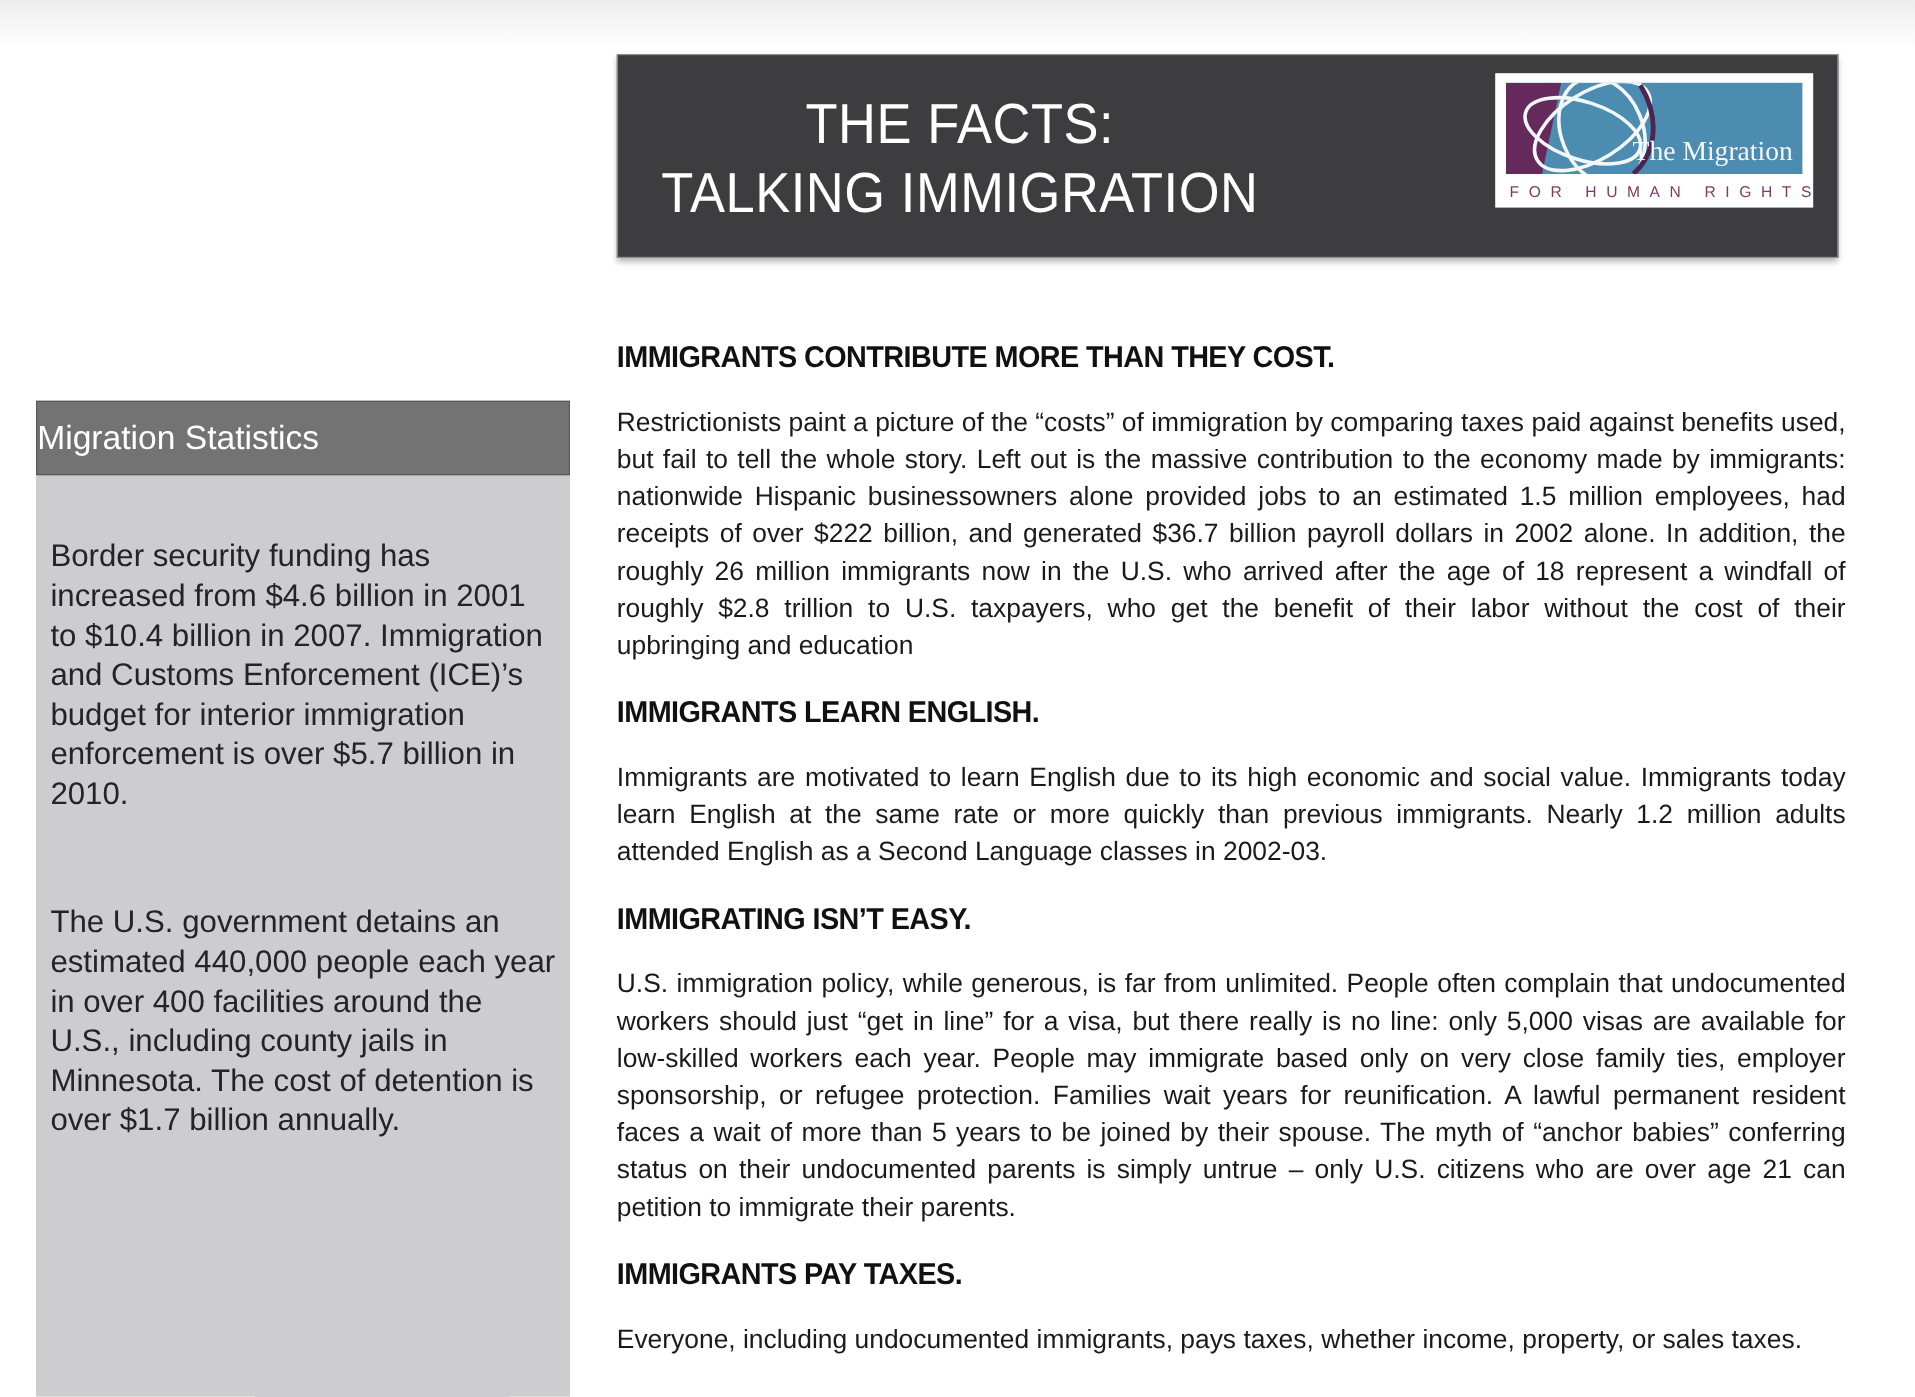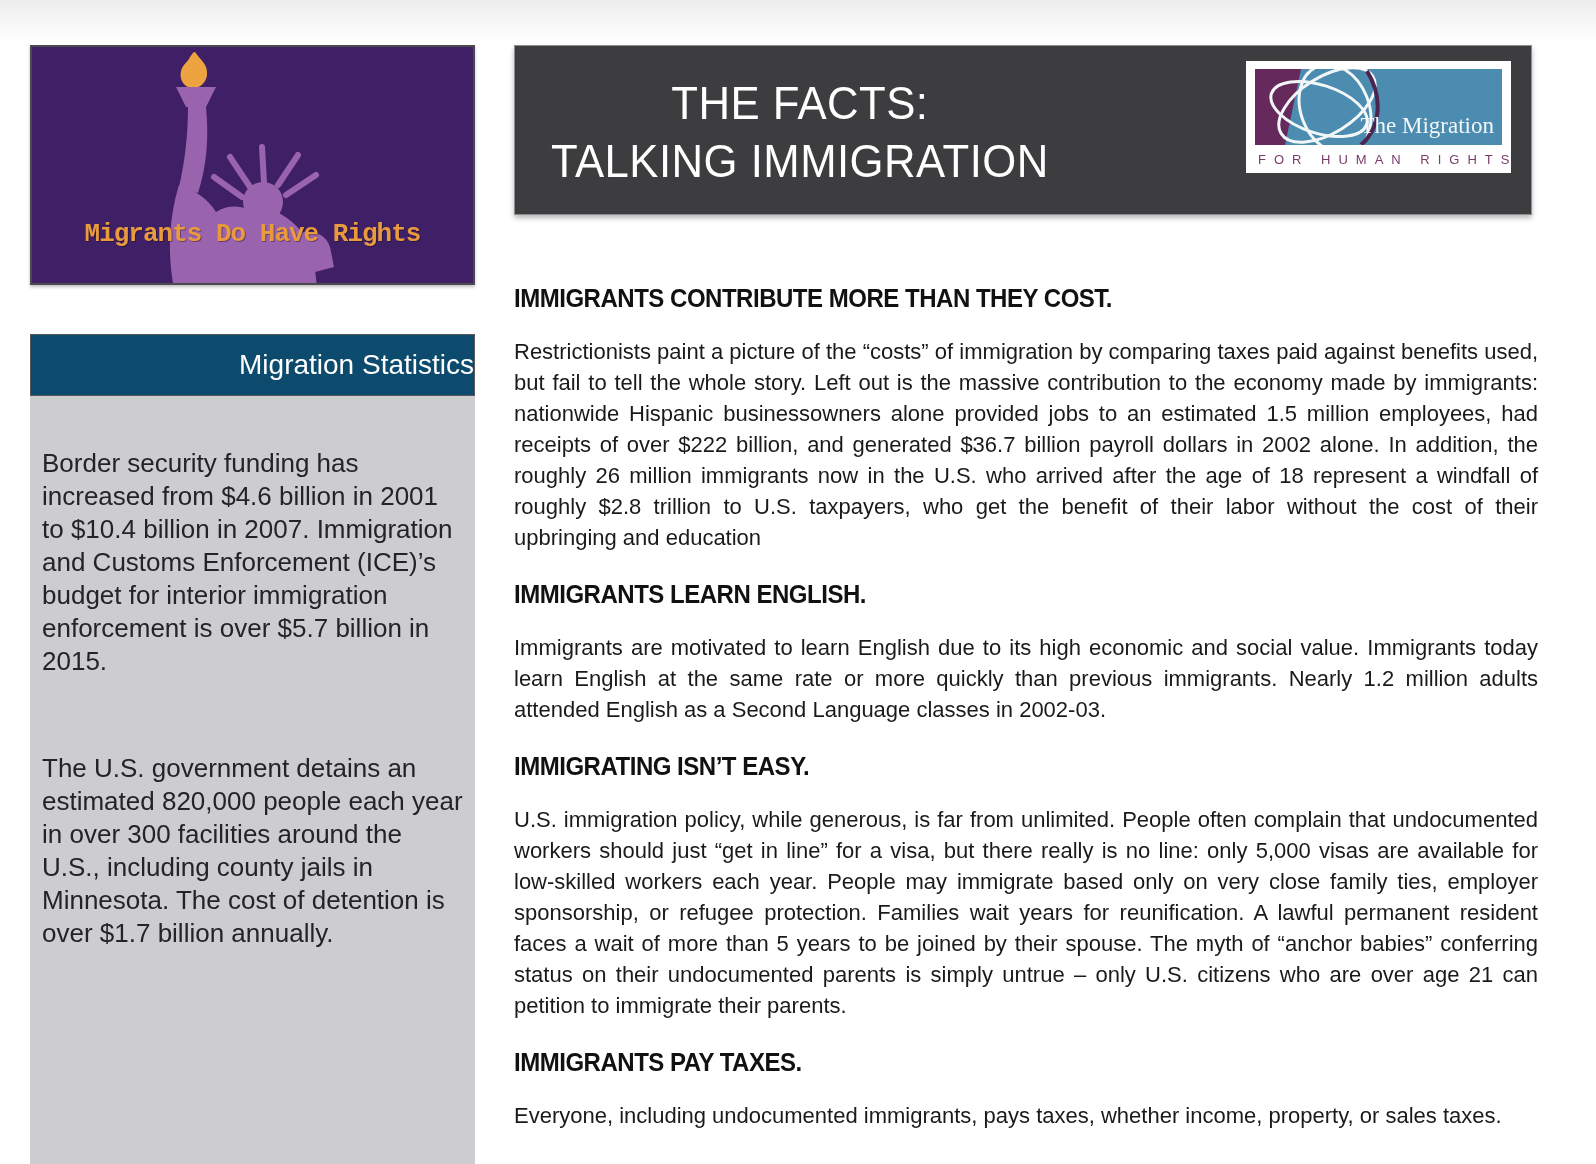--- a/index.html
+++ b/index.html
@@ -33,23 +33,23 @@
     text-shadow: 1px 1px 0 rgba(0,0,0,.35);
   }
 
   
   .sidebar {
     position: absolute; left: 30px; top: 334px;
     width: 445px; height: 830px;
     background: #cdcdd0;
   }
   .sidebar-titlebar {
-    height: 60px; background: #0c4a6e;
+    height: 60px; background: #737373;
     border: 1px solid #59595b;
-    display: flex; align-items: center; justify-content: flex-end;
+    display: flex; align-items: center; justify-content: flex-start;
   }
   .sidebar-title {
     color: #ffffff; font-size: 28px; letter-spacing: 0;
   }
   .sidebar-body { padding: 51px 12px 0 12px; }
   .sidebar-body p {
     margin: 0 0 74px 0;
     font-size: 26px; line-height: 33px; color: #242426;
   }
 
@@ -107,54 +107,28 @@
     text-align: justify; color: #1a1a1c;
   }
   .section-last h3 { margin-bottom: 0; }
   .section-last p  { margin-top: 23px; }
 </style>
 </head>
 <body>
 
 <div class="page">
 
-  <div class="banner">
-    <svg width="441" height="236" viewBox="0 0 441 236">
-
-      <path fill="#eda33f" d="M163,5 c6,9 13,12 12,23 c-1,9 -9,14 -16,13 c-7,-1 -12,-9 -10,-17 c2,-7 7,-9 9,-14 c2,-3 3,-5 5,-5 z"></path>
-      <g fill="#9a63ae">
-
-        <polygon points="144,40 184,40 174,60 154,60"></polygon>
-
-        <path d="M156,60 h18 c3,30 1,58 -8,86 l-19,-6 c6,-26 9,-53 9,-80 z"></path>
-
-        <g stroke="#9a63ae" stroke-width="6" stroke-linecap="round">
-          <line x1="232" y1="136" x2="230" y2="100"></line>
-          <line x1="218" y1="140" x2="198" y2="110"></line>
-          <line x1="246" y1="138" x2="266" y2="108"></line>
-          <line x1="210" y1="150" x2="182" y2="130"></line>
-          <line x1="254" y1="148" x2="284" y2="128"></line>
-        </g>
-
-        <circle cx="231" cy="155" r="20"></circle>
-
-        <path d="M147,138 c16,5 29,14 37,27 c13,-8 28,-7 41,2 c7,-5 15,-5 22,-1 c20,11 32,28 35,48 l3,26 l1,10 l-142,0 c-9,-36 -8,-76 3,-112 z"></path>
-        <path d="M268,186 c14,-4 26,2 30,14 l4,20 l-30,8 c-8,-13 -10,-28 -4,-42 z"></path>
-      </g>
-    </svg>
-    <div class="banner-title">Migrants Do Have Rights</div>
-  </div>
 
   <div class="sidebar">
     <div class="sidebar-titlebar">
       <span class="sidebar-title">Migration Statistics</span>
     </div>
     <div class="sidebar-body">
-      <p>Border security funding has increased from $4.6 billion in 2001 to $10.4 billion in 2007. Immigration and Customs Enforcement (ICE)’s budget for interior immigration enforcement is over $5.7 billion in 2015.</p>
-      <p>The U.S. government detains an estimated 820,000 people each year in over 300 facilities around the U.S., including county jails in Minnesota. The cost of detention is over $1.7 billion annually.</p>
+      <p>Border security funding has increased from $4.6 billion in 2001 to $10.4 billion in 2007. Immigration and Customs Enforcement (ICE)’s budget for interior immigration enforcement is over $5.7 billion in 2010.</p>
+      <p>The U.S. government detains an estimated 440,000 people each year in over 400 facilities around the U.S., including county jails in Minnesota. The cost of detention is over $1.7 billion annually.</p>
     </div>
   </div>
 
   <div class="header">
     <div class="header-title">
       <div>THE FACTS:</div>
       <div>TALKING IMMIGRATION</div>
     </div>
 
     <div class="logo-card">

